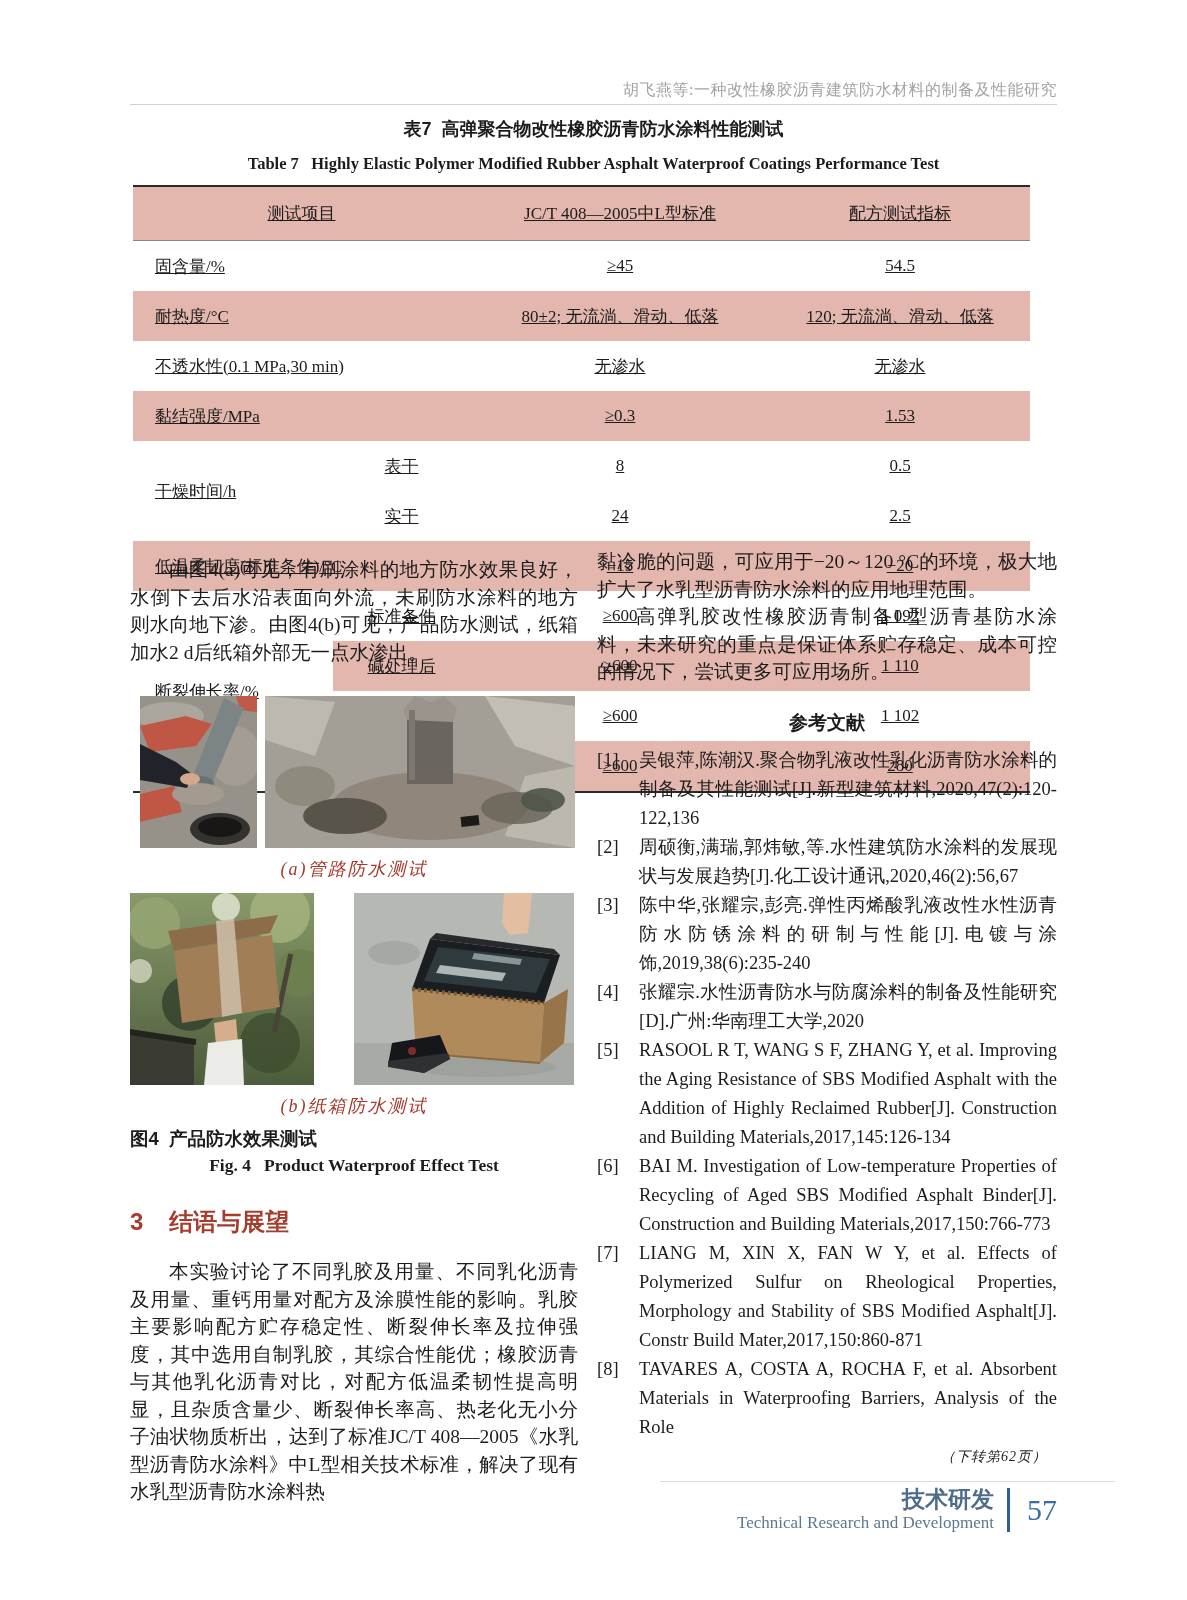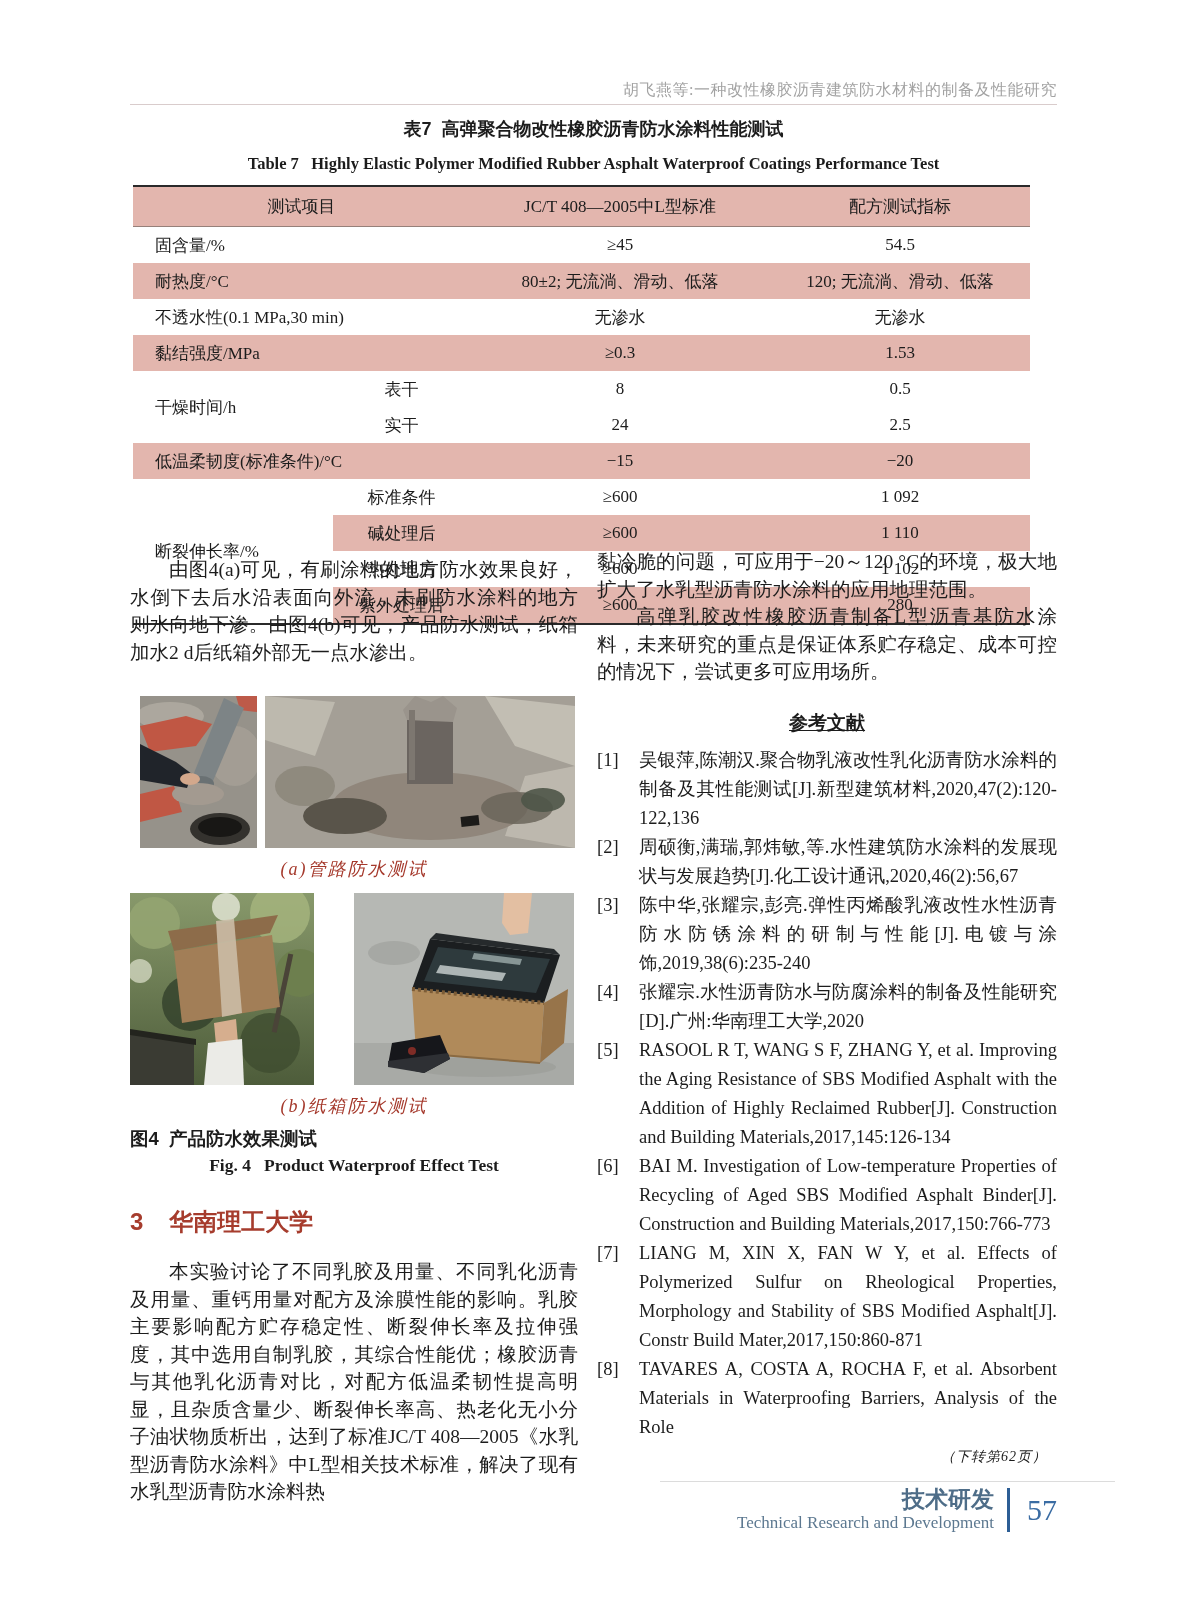--- a/index.html
+++ b/index.html
@@ -16,21 +16,21 @@
 
   
   .tbl-title-zh{position:absolute;top:117px;left:130px;width:927px;text-align:center;
     font-family:"Liberation Sans","DejaVu Sans",sans-serif;font-weight:bold;font-size:18px;}
   .tbl-title-en{position:absolute;top:154px;left:130px;width:927px;text-align:center;
     font-weight:bold;font-size:16.5px;}
 
   
   table.perf{position:absolute;top:185px;left:133px;width:897px;border-collapse:collapse;
     border-top:2px solid #2a2a2a;border-bottom:2px solid #2a2a2a;font-size:17px;table-layout:fixed;}
-  table.perf td,table.perf th{height:28px;font-weight:normal;padding:4px;vertical-align:middle;}
+  table.perf td,table.perf th{height:28px;font-weight:normal;padding:11px;vertical-align:middle;text-decoration:underline;}
   table.perf tr.hdr th{height:31px;border-bottom:1px solid #96807a;}
   table.perf tr.pink>th,table.perf tr.pink>td{background:#e3b6ae;}
   table.perf .lbl{text-align:left;padding-left:22px;}
   table.perf .c{text-align:center;}
 
   
   .columns{position:absolute;top:548px;left:130px;width:927px;display:flex;gap:19px;}
   .col-left{width:448px;}
   .col-right{width:460px;}
   .body-para{font-size:19.5px;line-height:27.5px;text-align:justify;margin:0;}
@@ -47,21 +47,21 @@
     font-weight:bold;font-size:18.5px;}
   .fig-cap-en{margin-top:4px;text-align:center;font-weight:bold;font-size:17.5px;}
 
   
   .sec-head{margin-top:30px;display:flex;align-items:baseline;gap:26px;
     font-family:"Liberation Sans","DejaVu Sans",sans-serif;font-weight:bold;font-size:24px;color:#a63c2d;}
   .sec-para{margin-top:12px;}
 
   
   .refs-head{margin-top:24px;text-align:center;font-family:"Liberation Sans","DejaVu Sans",sans-serif;
-    font-weight:bold;font-size:19px;text-decoration:underline;}
+    font-weight:bold;font-size:19px;}
   .refs{margin-top:10px;}
   .ref{display:flex;font-size:18.5px;line-height:29px;}
   .ref .marker{width:42px;flex:0 0 42px;}
   .ref .txt{flex:1;text-align:justify;}
   .continued{margin-top:6px;text-align:right;padding-right:10px;font-style:italic;font-size:14px;
     letter-spacing:1px;}
 
   
   .footer-rule{position:absolute;top:1481px;left:660px;width:455px;height:1px;background:#dcdcdc;}
   .footer{position:absolute;top:1487px;right:130px;display:flex;align-items:center;gap:13px;}
@@ -240,21 +240,21 @@
           <circle cx="58" cy="158" r="4" fill="#7e2c26"></circle>
         </svg>
       </div>
       <div class="cap-red">(b)纸箱防水测试</div>
 
       <div class="fig-cap-zh pre">图4  产品防水效果测试</div>
       <div class="fig-cap-en pre">Fig. 4   Product Waterproof Effect Test</div>
 
       <div class="sec-head">
         <span>3</span>
-        <span>华南理工大学</span>
+        <span>结语与展望</span>
       </div>
       <p class="body-para indent sec-para">本实验讨论了不同乳胶及用量、不同乳化沥青及用量、重钙用量对配方及涂膜性能的影响。乳胶主要影响配方贮存稳定性、断裂伸长率及拉伸强度，其中选用自制乳胶，其综合性能优；橡胶沥青与其他乳化沥青对比，对配方低温柔韧性提高明显，且杂质含量少、断裂伸长率高、热老化无小分子油状物质析出，达到了标准JC/T 408—2005《水乳型沥青防水涂料》中L型相关技术标准，解决了现有水乳型沥青防水涂料热</p>
     </div>
 
     <div class="col-right">
       <p class="body-para">黏冷脆的问题，可应用于−20～120 °C的环境，极大地扩大了水乳型沥青防水涂料的应用地理范围。</p>
       <p class="body-para indent">高弹乳胶改性橡胶沥青制备L型沥青基防水涂料，未来研究的重点是保证体系贮存稳定、成本可控的情况下，尝试更多可应用场所。</p>
 
       <div class="refs-head">参考文献</div>
 

